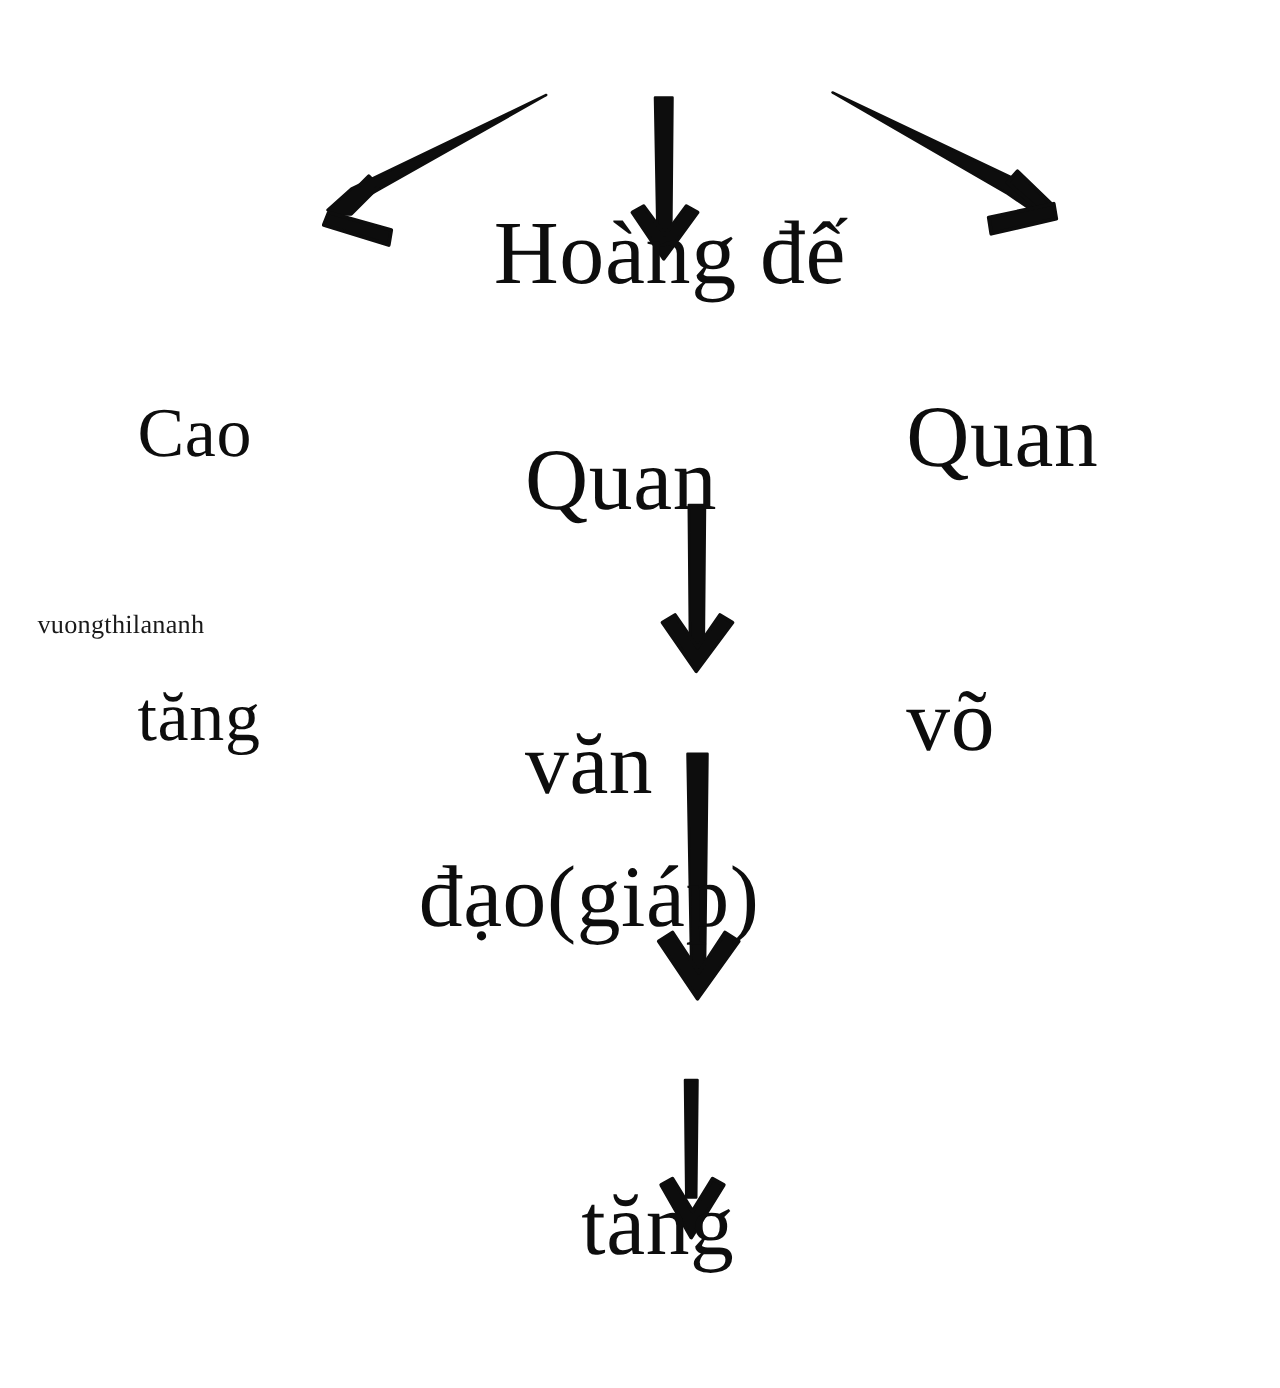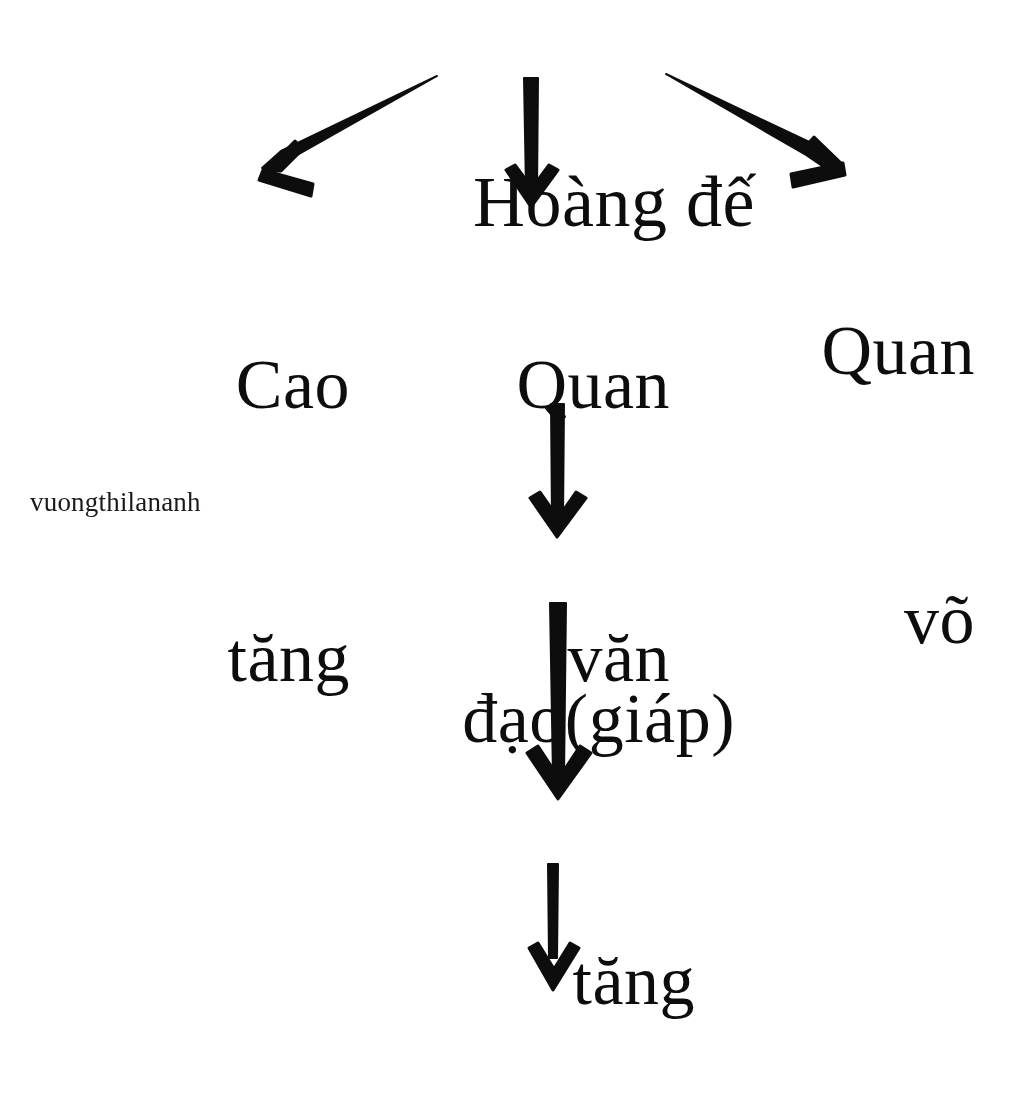--- a/index.html
+++ b/index.html
@@ -23,63 +23,61 @@
   }
   #diagram-svg {
     position: absolute;
     left: 0;
     top: 0;
     width: 1024px;
     height: 1110px;
   }
   .node-label {
     position: absolute;
-    text-align: right;
+    text-align: left;
     line-height: 1.08;
     color: #0d0d0d;
     font-family: "Liberation Serif", "DejaVu Serif", serif;
     white-space: pre;
     letter-spacing: 0.5px;
   }
   .node-line {
     display: block;
   }
   
   #node-root {
     left: 395px;
     top: 8px;
     width: 360px;
     font-size: 72px;
   }
   #node-cao-tang {
     left: 110px;
     top: 196px;
     width: 240px;
-    font-size: 70px;
+    font-size: 56px;
   }
   #node-cao-tang .node-line + .node-line {
     margin-top: 46px;
   }
   #node-quan-van {
     left: 420px;
     top: 196px;
     width: 250px;
     font-size: 70px;
   }
   #node-quan-van .node-line + .node-line {
-    margin-top: 46px;
   }
   #node-quan-vo {
     left: 725px;
     top: 162px;
     width: 250px;
     font-size: 70px;
   }
   #node-quan-vo .node-line + .node-line {
-    margin-top: 42px;
   }
   #node-dao-chau {
     left: 335px;
     top: 530px;
     width: 400px;
     font-size: 70px;
   }
   #node-giap {
     left: 465px;
     top: 792px;
@@ -89,21 +87,21 @@
   #node-xa {
     left: 470px;
     top: 985px;
     width: 220px;
     font-size: 70px;
   }
   #watermark {
     position: absolute;
     left: 30px;
     top: 487px;
-    font-size: 27px;
+    font-size: 21px;
     letter-spacing: 0.2px;
     color: #1a1a1a;
     font-family: "Liberation Serif", "DejaVu Serif", serif;
   }
 </style>
 </head>
 <body>
 
 <div id="diagram-root">
 

